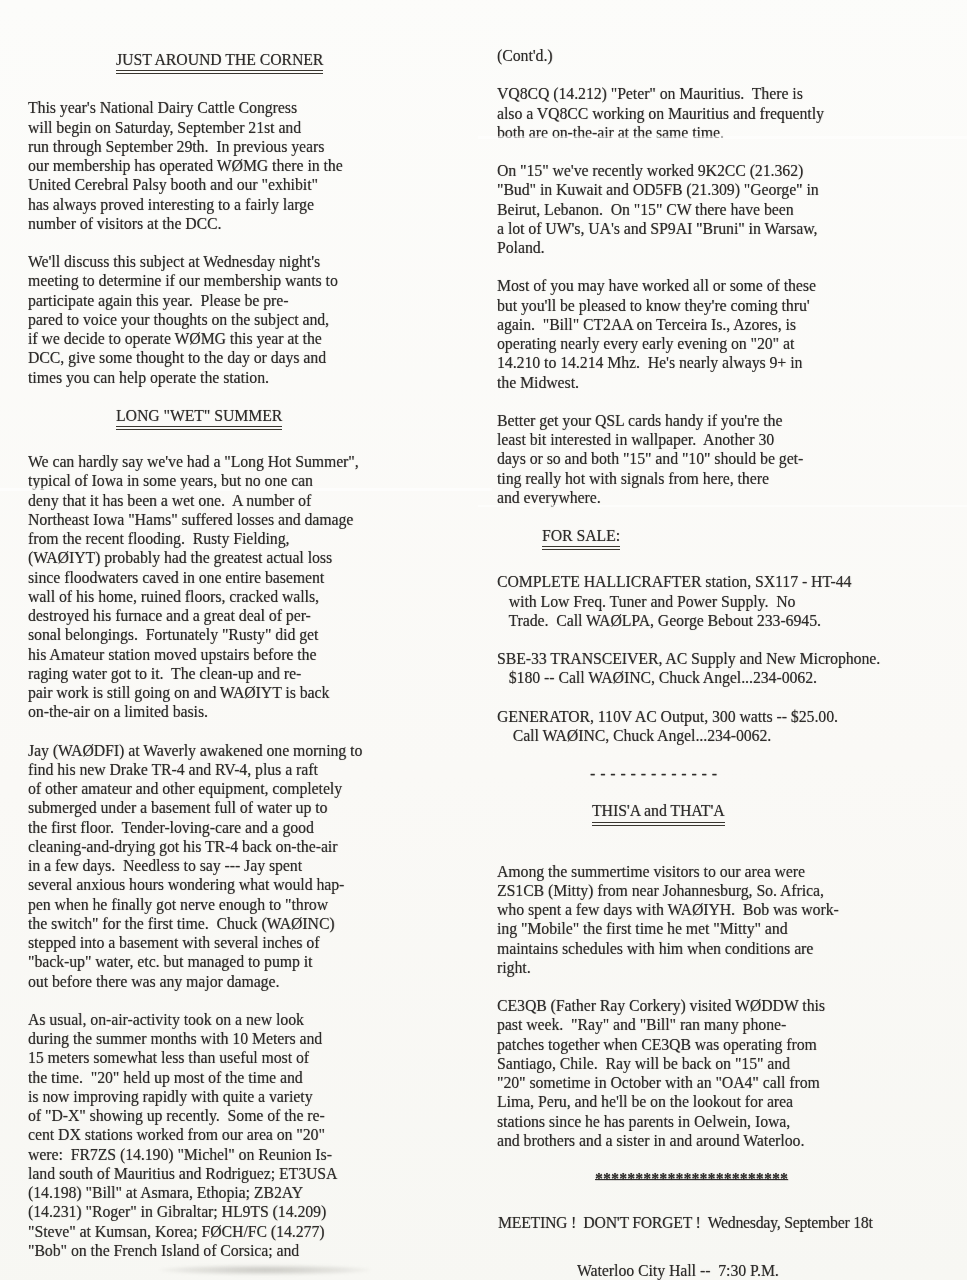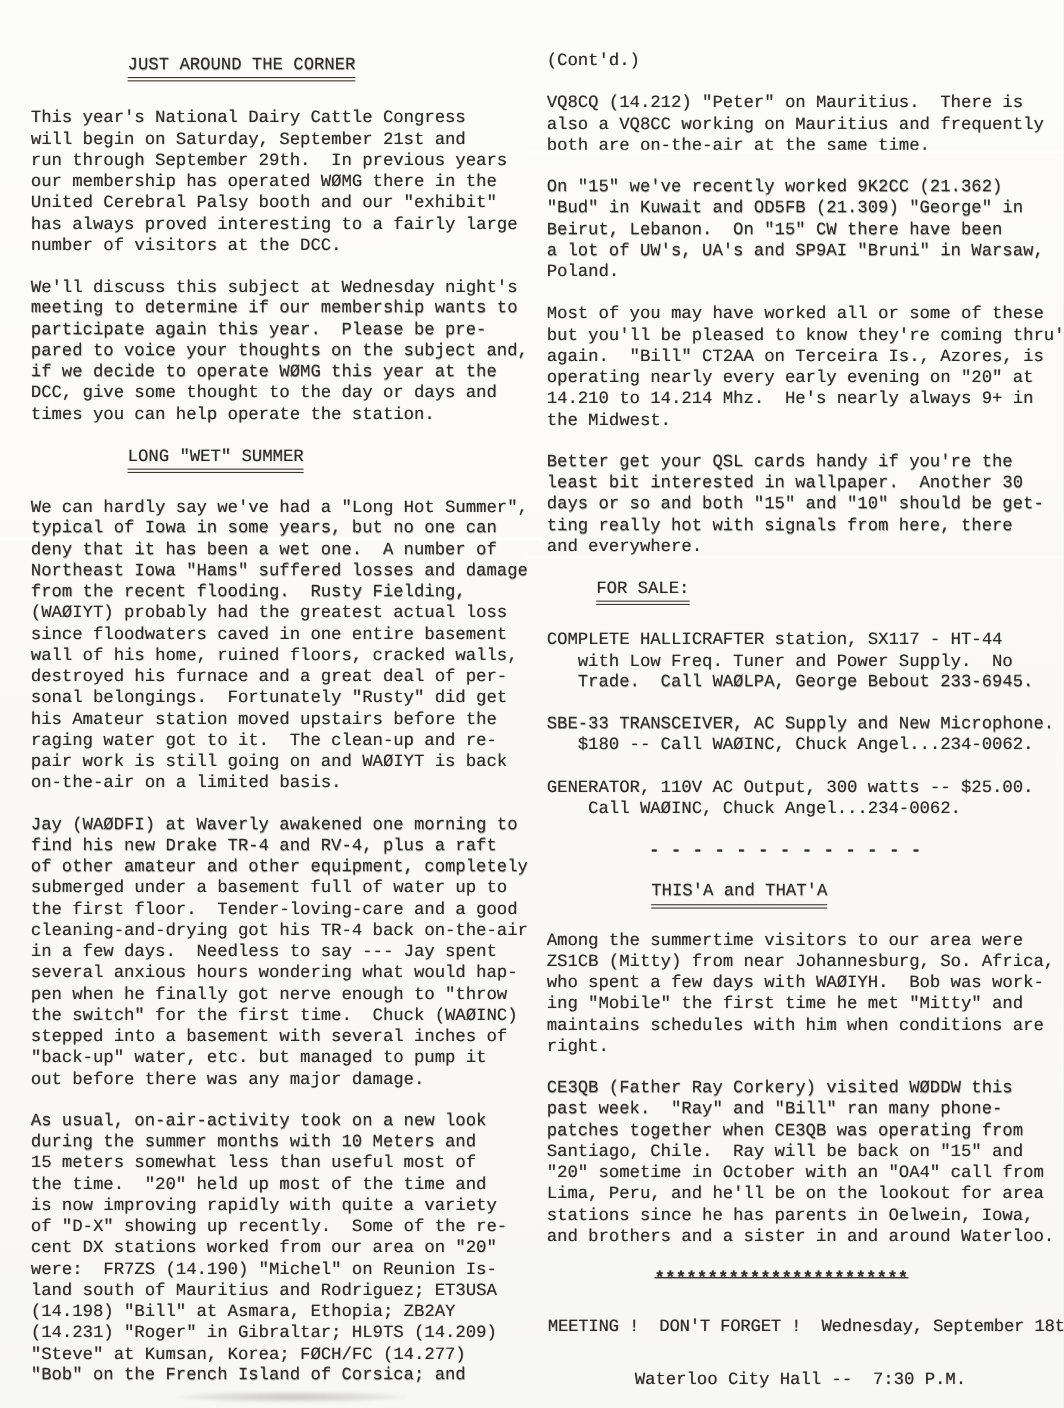--- a/index.html
+++ b/index.html
@@ -16,20 +16,21 @@
     overflow: hidden;
     font-family: "Liberation Mono", "DejaVu Sans Mono", monospace;
     font-size: 15.7px;
     line-height: 19.25px;
     color: #2e2c2a;
     text-shadow: 0.3px 0.3px 0.7px rgba(40, 38, 36, 0.55);
   }
   .col {
     position: absolute;
     top: 46px;
+    font-family: Liberation Serif, serif;
   }
   .col.left  { left: 28px;  width: 465px; }
   .col.right { left: 497px; width: 474px; }
 
   p.typed {
     margin: 0 0 19px 0;
     white-space: pre;
   }
   h2.heading {
     font-size: 15.7px;
@@ -37,21 +38,21 @@
     font-weight: normal;
     display: block;
     width: max-content;
     border-bottom: 4px double #39362f;
     padding-bottom: 1px;
   }
   .col.left h2.first   { margin: 4px 0 24px 88px; }
   .col.left h2.second  { margin: 10px 0 22px 88px; }
   .contd               { margin: 4px 0 18px 3px; }
   h2.forsale           { margin: 8px 0 22px 45px; }
-  h2.thisthat          { margin: 0 0 20px 95px; }
+  h2.thisthat          { margin: 0 0 36px 95px; }
   .dashes {
     margin: 0 0 18px 93px;
     white-space: pre;
     font-weight: bold;
     letter-spacing: 0.5px;
   }
   .stars {
     margin: 10px 0 25px 98px;
     white-space: pre;
     text-decoration: line-through;

